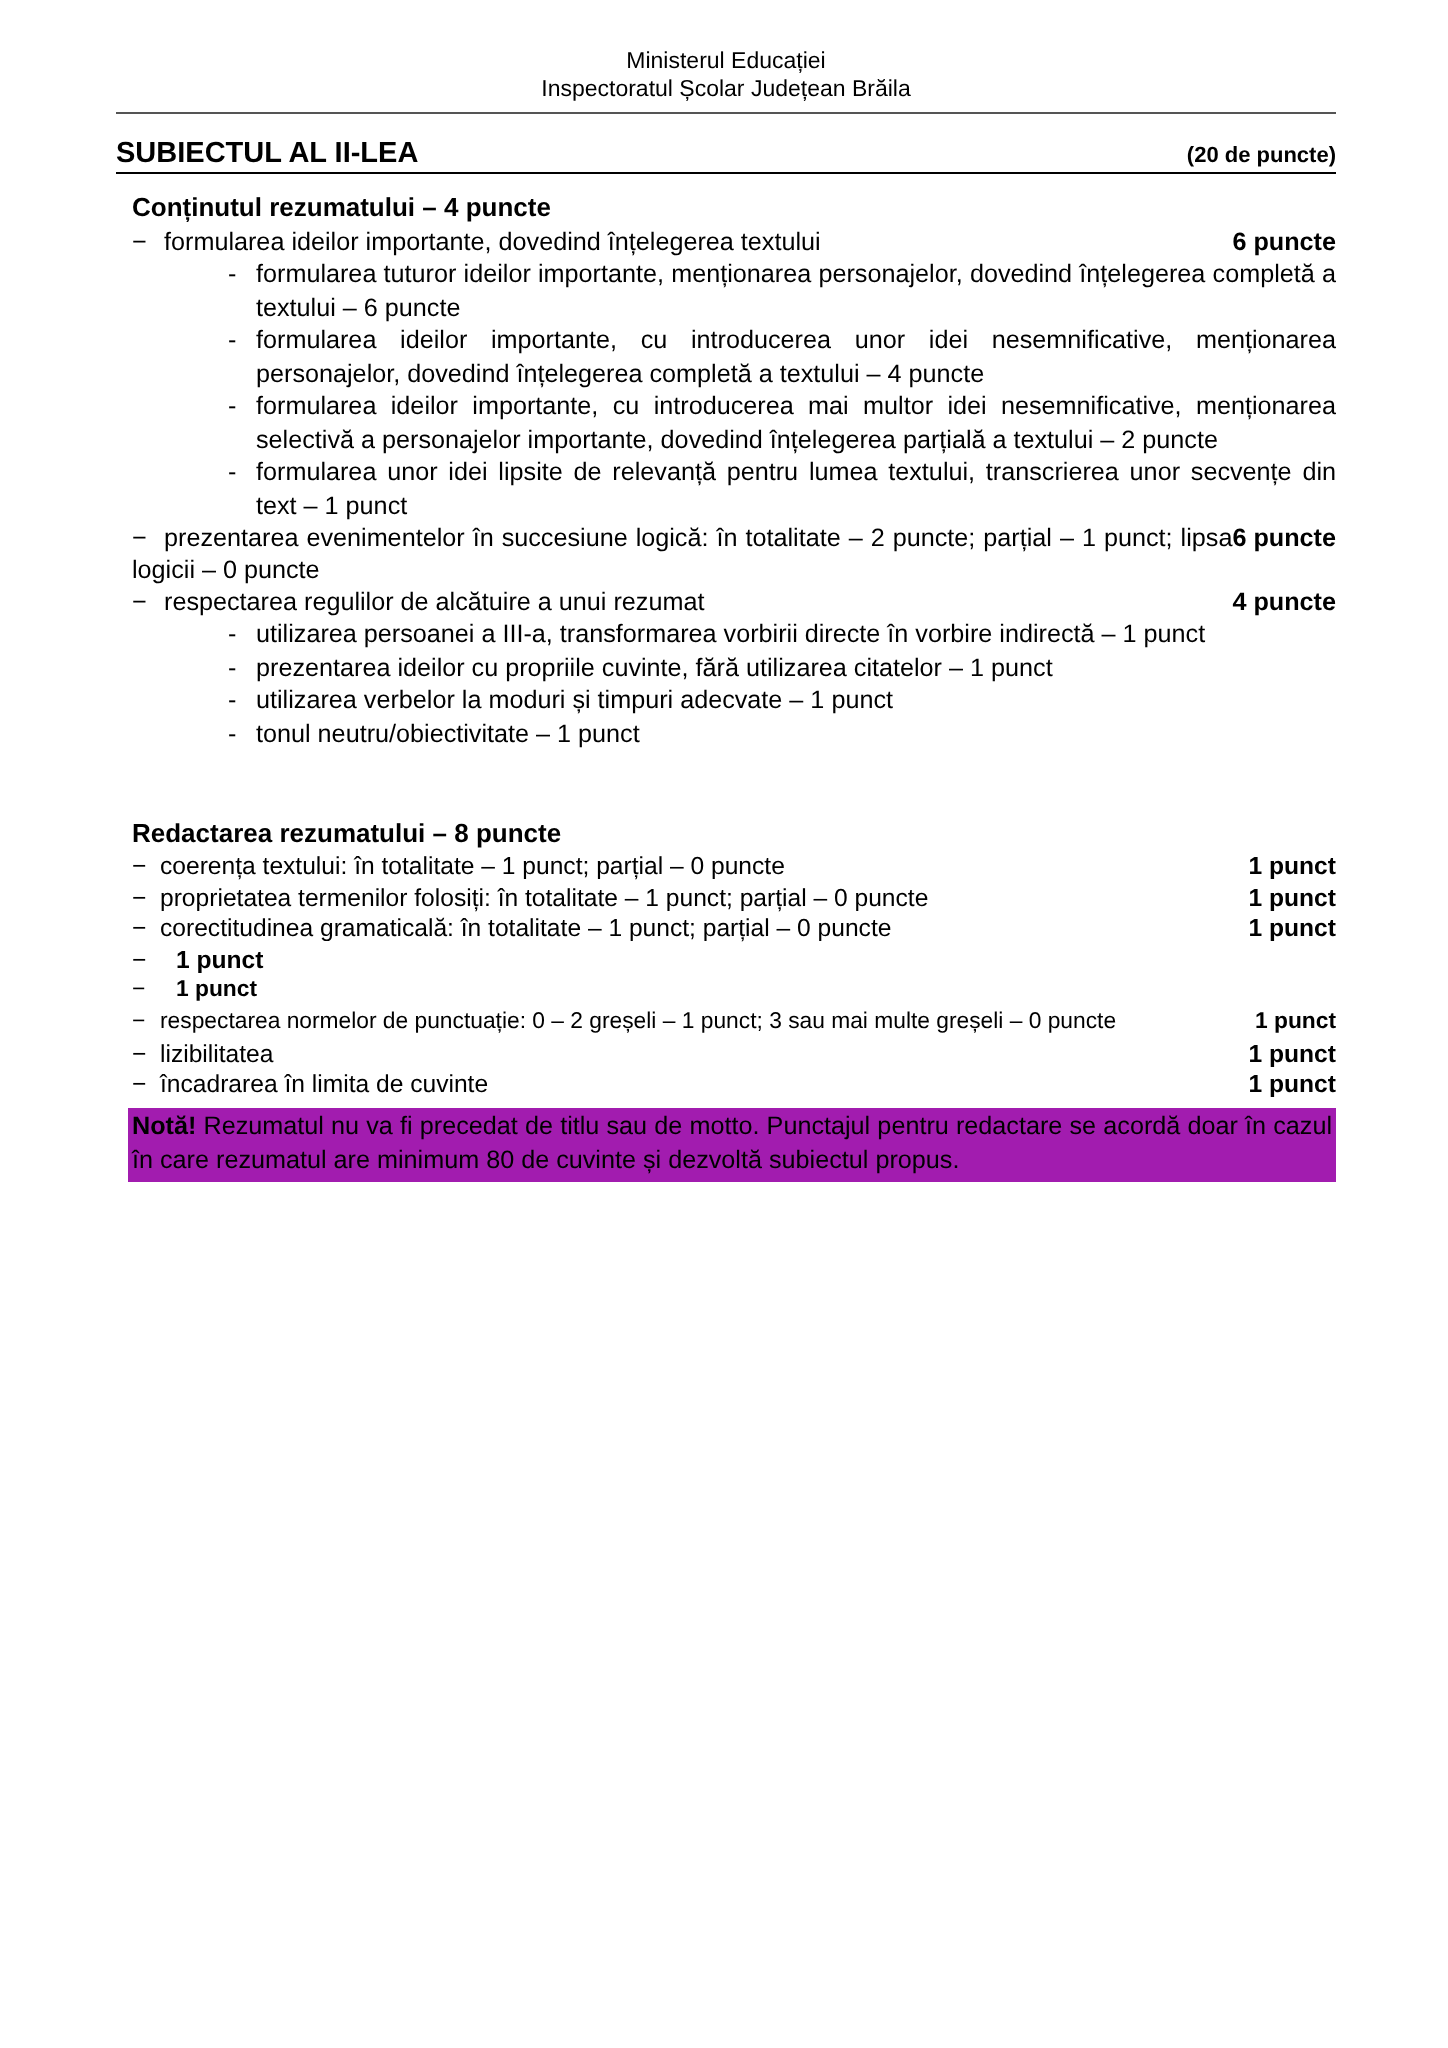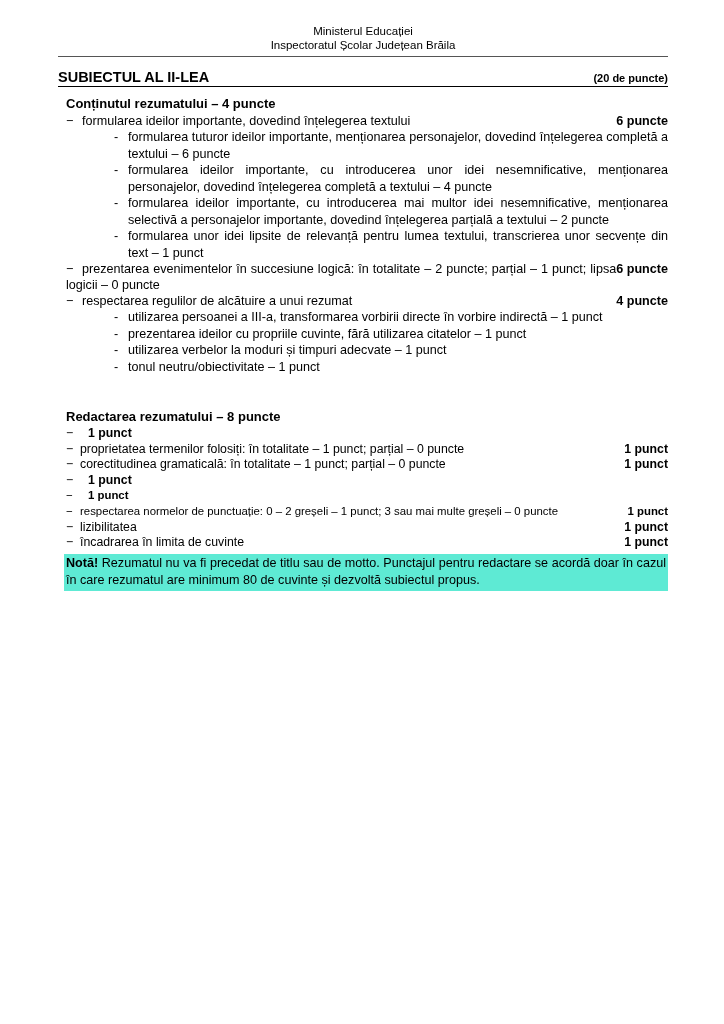--- a/index.html
+++ b/index.html
@@ -142,21 +142,21 @@
   .score-row .pts {
     flex: 0 0 auto;
     font-weight: bold;
     white-space: nowrap;
     padding-left: 8px;
   }
   .score-row.tight { font-size: 11.4px; }
 
   
   .note {
-    background: #5eead4;
+    background: #a21caf;
     font-size: 12.6px;
     line-height: 17px;
     padding: 1px 2px 2px 2px;
     margin-top: 3px;
     margin-left: 6px;
     text-align: justify;
   }
   .note b { font-weight: bold; }
 
   
@@ -251,20 +251,21 @@
         <span class="dash">-</span>
         <span class="body">tonul neutru/obiectivitate – 1 punct</span>
       </div>
     </div>
 
     <div>
       <div class="section-head spaced">Redactarea rezumatului – 8 puncte</div>
 
       <div class="score-row">
         <span class="dash">−</span>
+        <span class="body">coerența textului: în totalitate – 1 punct; parțial – 0 puncte</span>
         <span class="pts">1 punct</span>
       </div>
       <div class="score-row">
         <span class="dash">−</span>
         <span class="body">proprietatea termenilor folosiți: în totalitate – 1 punct; parțial – 0 puncte</span>
         <span class="pts">1 punct</span>
       </div>
       <div class="score-row">
         <span class="dash">−</span>
         <span class="body">corectitudinea gramaticală: în totalitate – 1 punct; parțial – 0 puncte</span>

